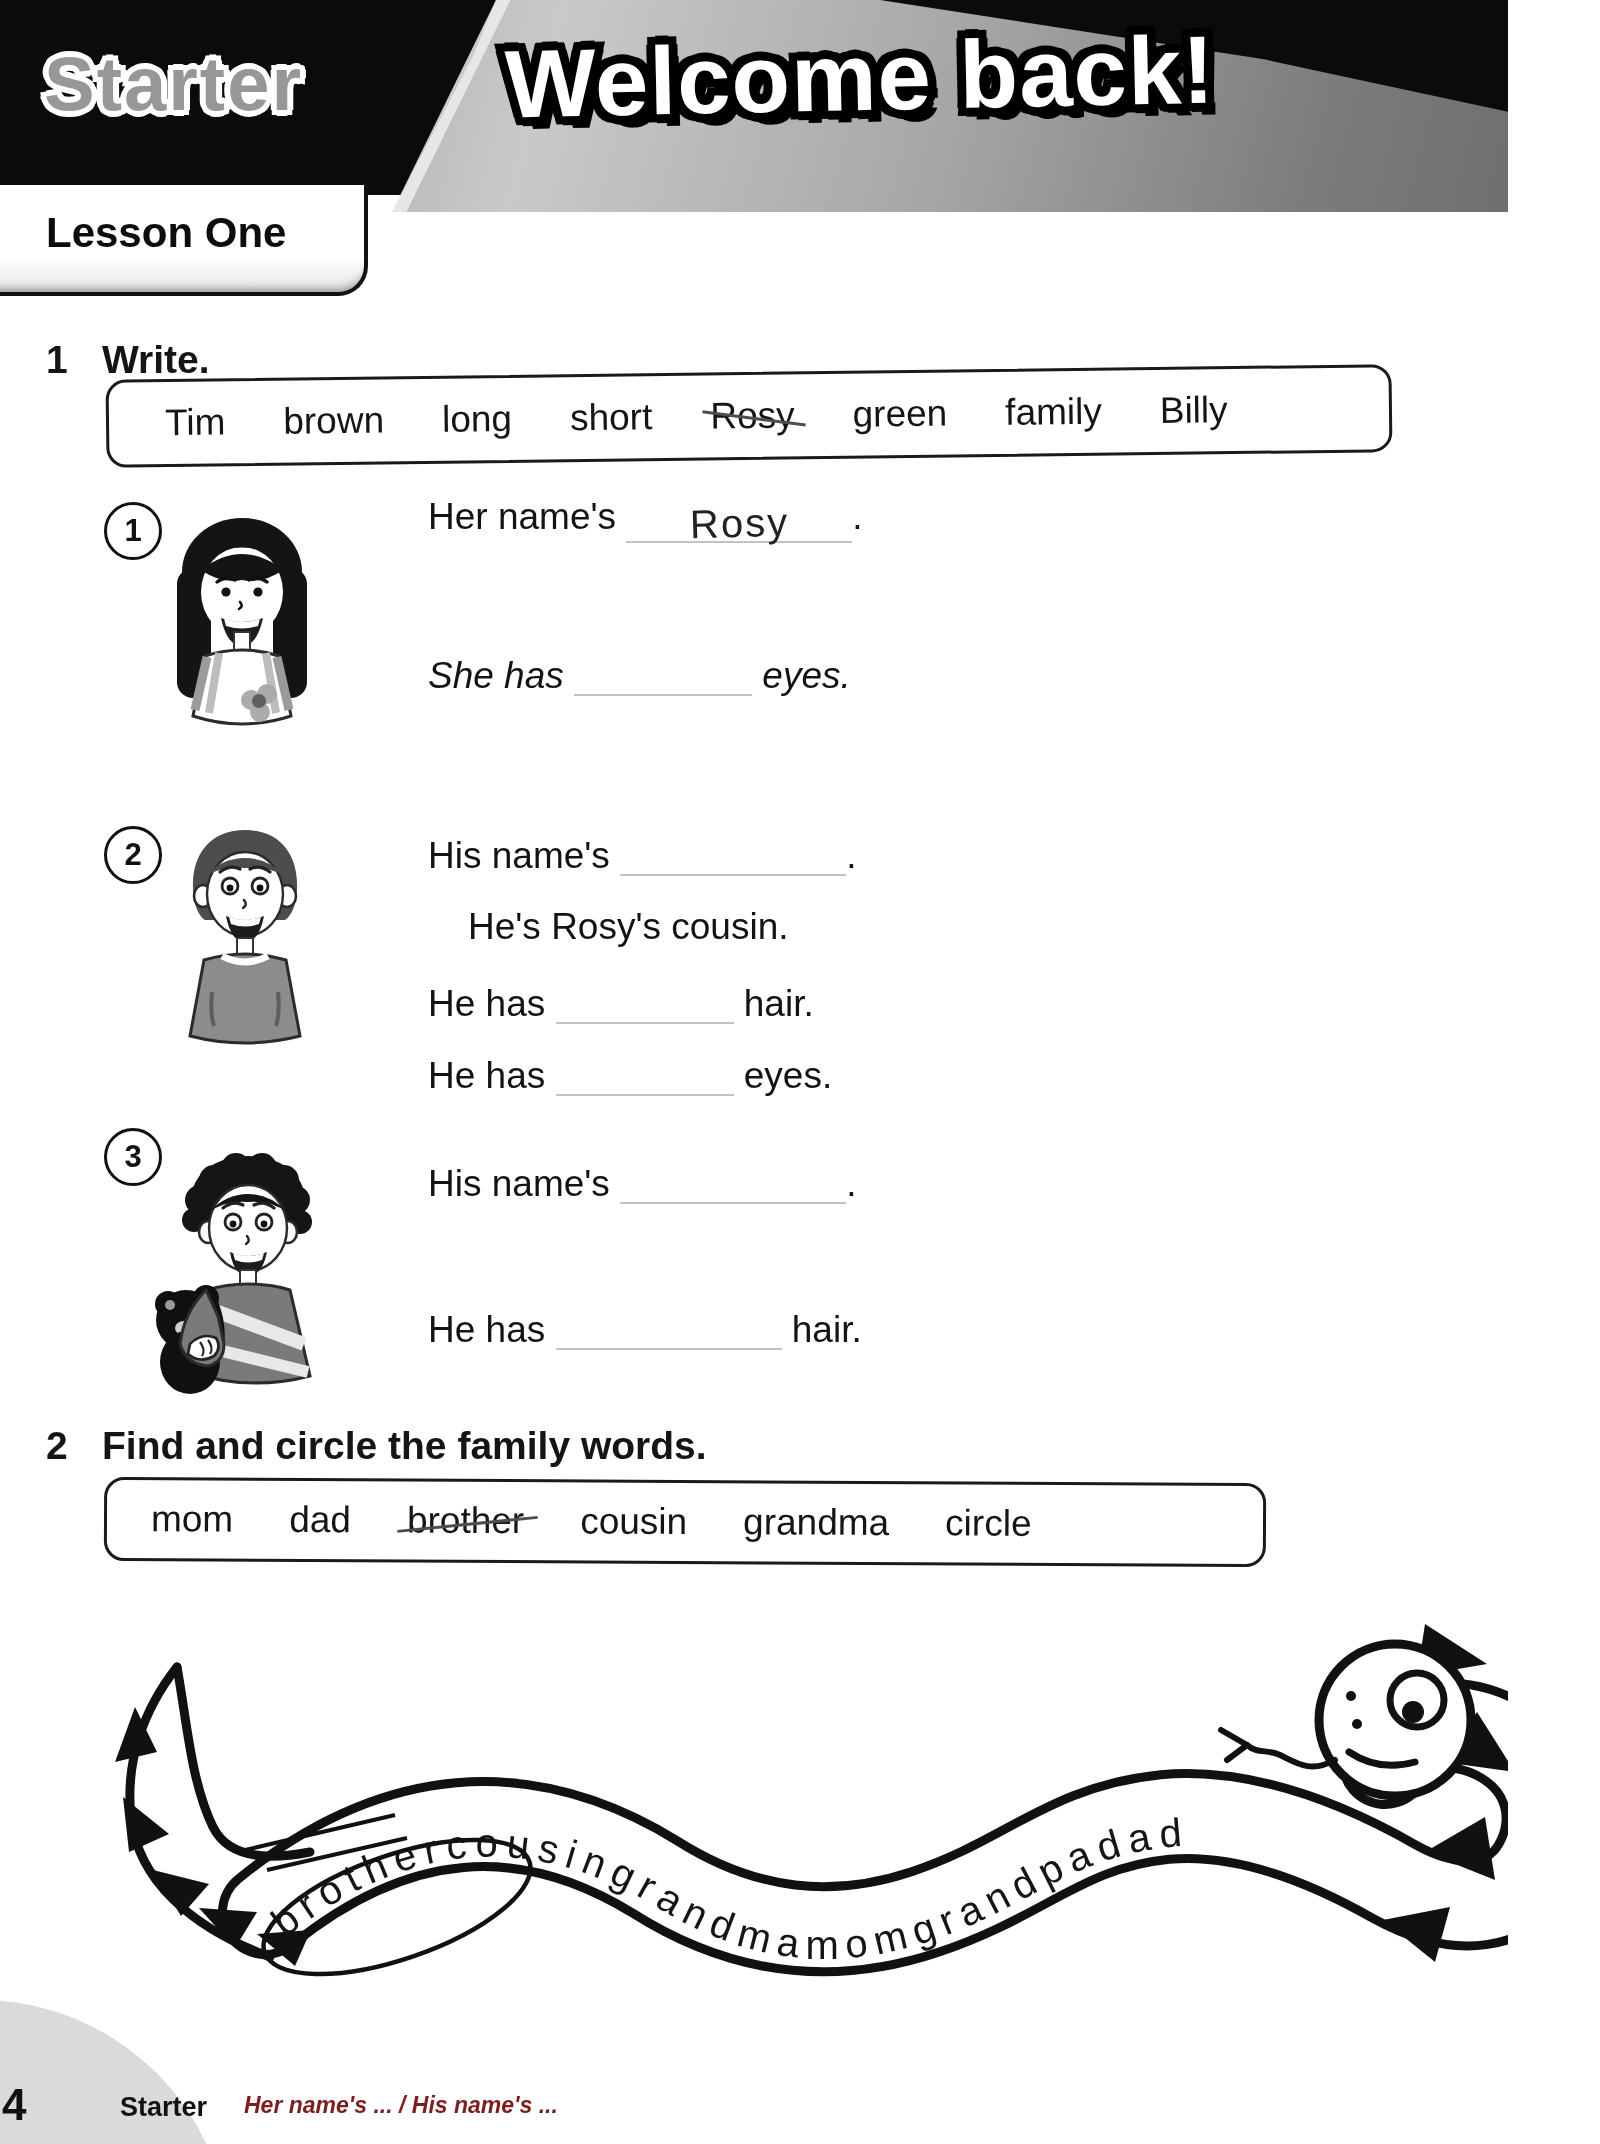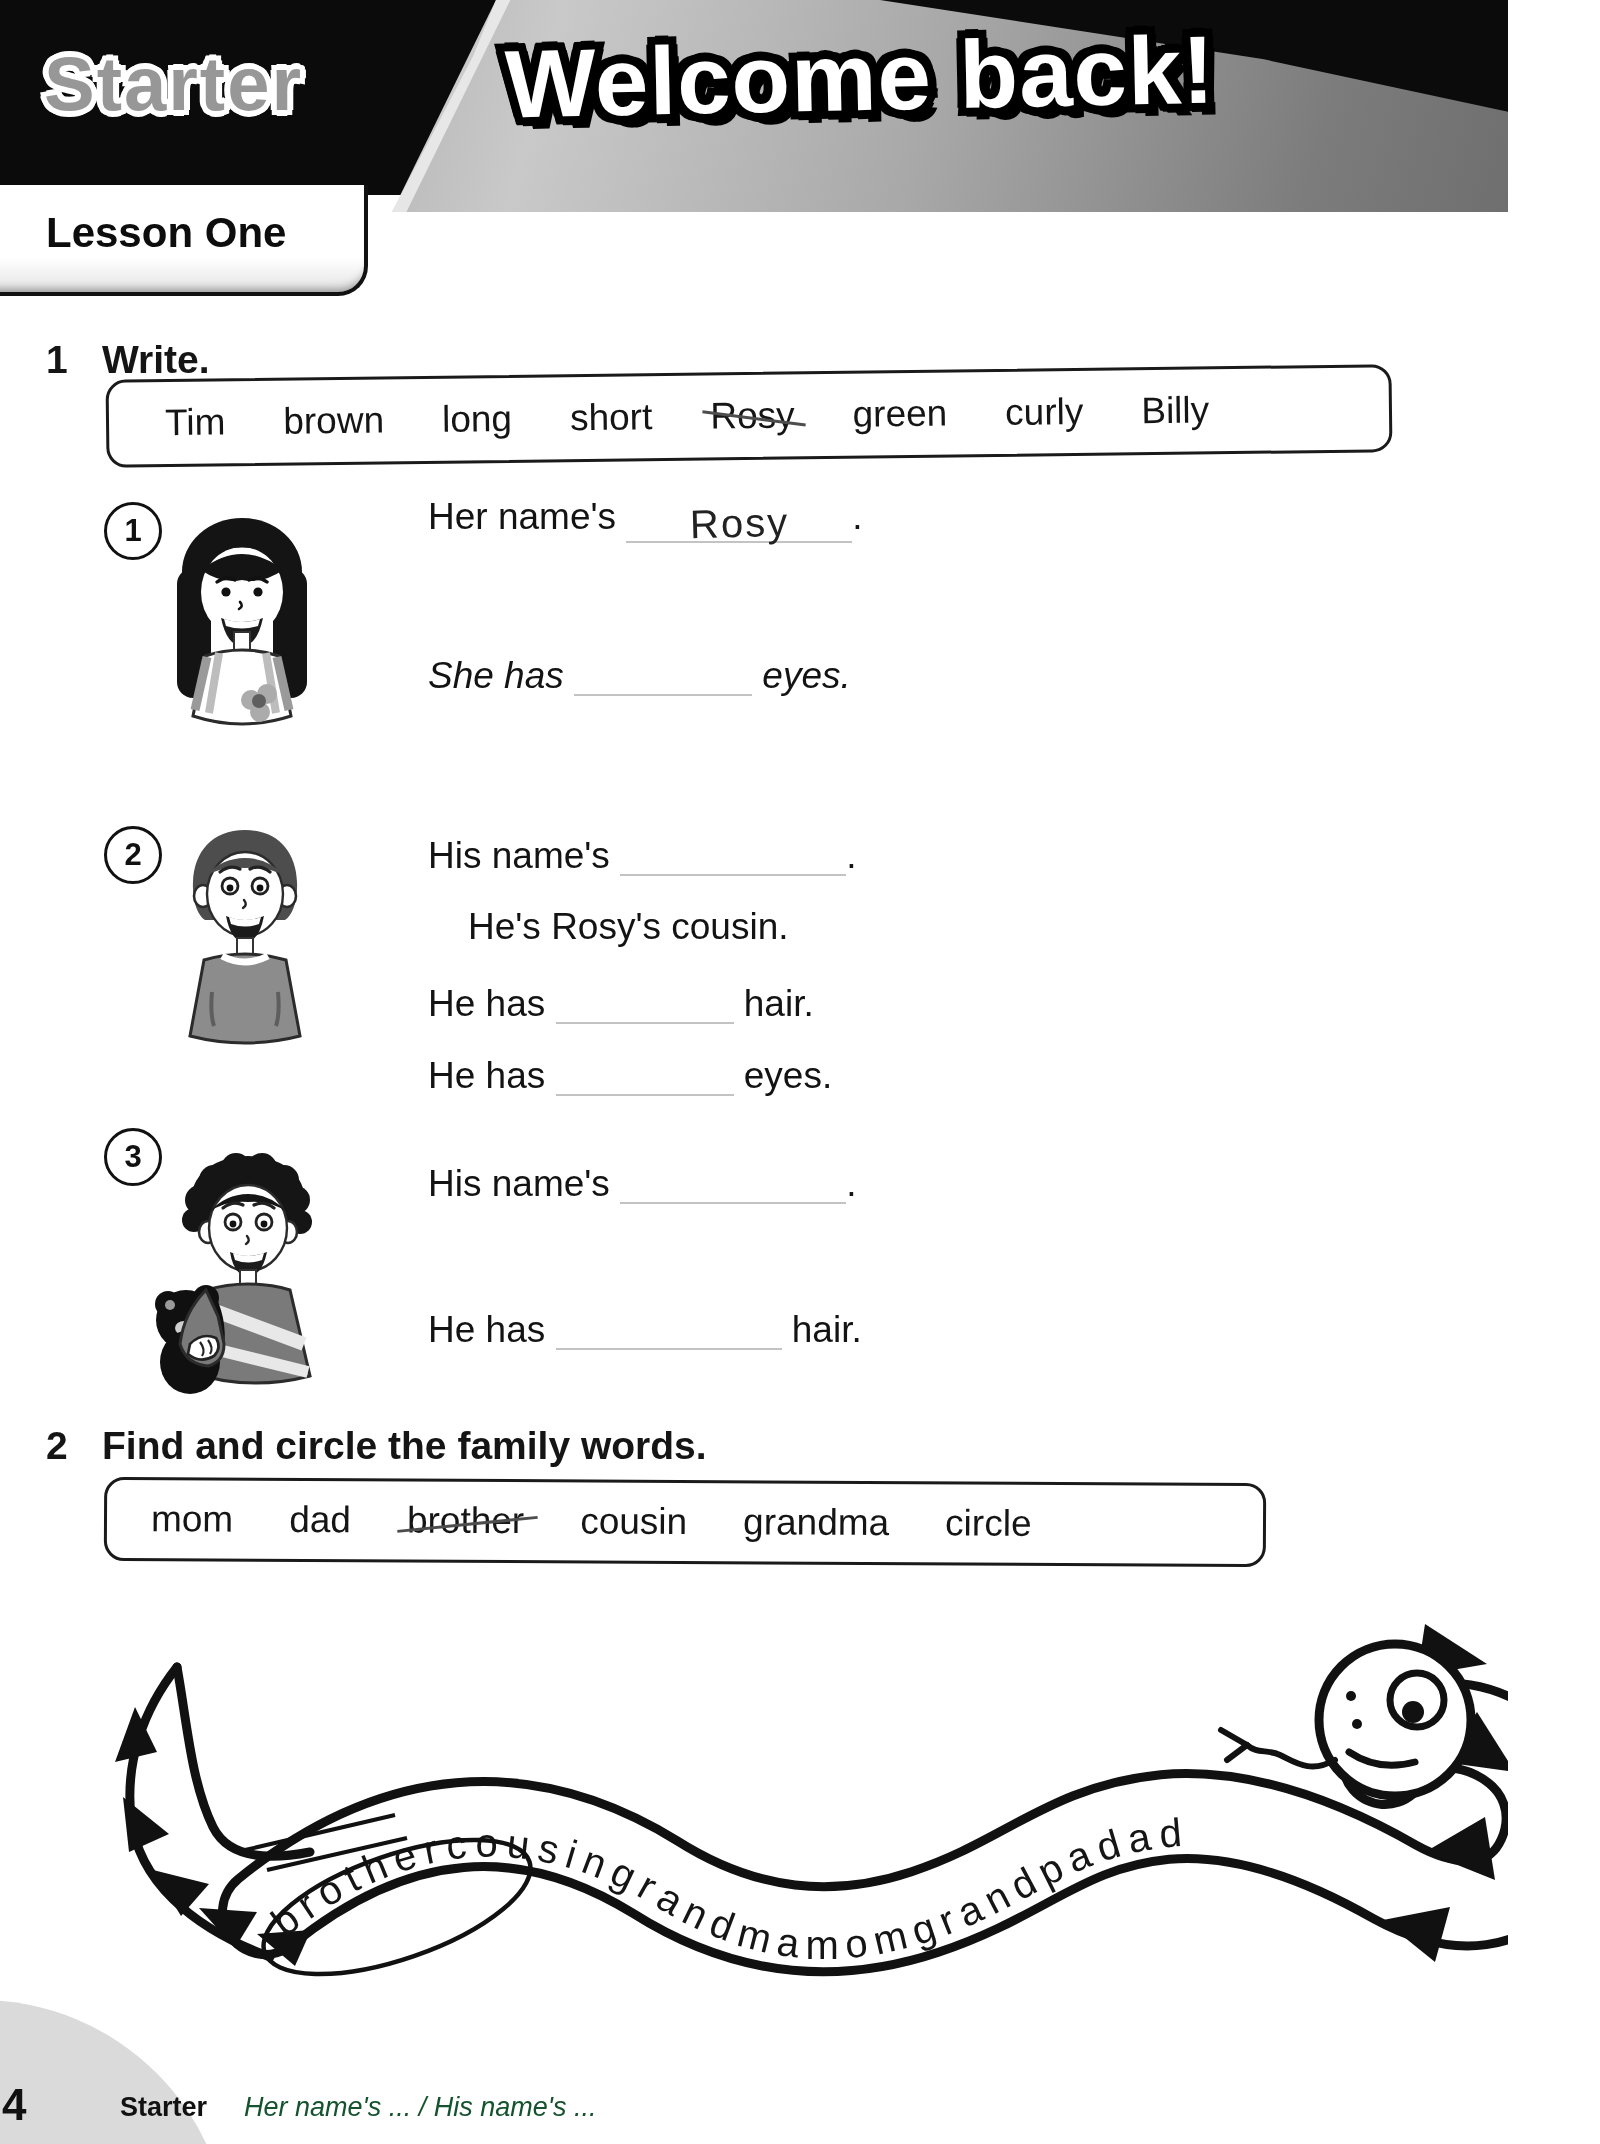--- a/index.html
+++ b/index.html
@@ -61,22 +61,22 @@
   .portrait{position:absolute;}
 
   
   .snake{position:absolute;left:95px;top:1612px;}
 
   
   .page-circle{position:absolute;left:-270px;top:2000px;width:500px;height:500px;border-radius:50%;
     background:#dadada;}
   .page-num{position:absolute;left:2px;top:2080px;font-size:44px;font-weight:bold;color:#111;}
   .footer-unit{position:absolute;left:120px;top:2092px;font-size:27px;font-weight:bold;color:#111;}
-  .footer-ref{position:absolute;left:244px;top:2092px;font-size:27px;font-style:italic;
-    font-weight:normal;color:#14532d;}
+  .footer-ref{position:absolute;left:244px;top:2092px;font-size:23px;font-style:italic;
+    font-weight:bold;color:#7f1d1d;}
 </style>
 </head>
 <body>
 
 <div class="page">
 
   <div class="header">
     <div class="header-black"></div>
     <div class="header-photo"></div>
     <div class="header-sliver"></div>
@@ -98,21 +98,21 @@
     <span class="txt">Write.</span>
   </div>
 
   <div class="word-bank wb1">
     <span class="bank-word">Tim</span>
     <span class="bank-word">brown</span>
     <span class="bank-word">long</span>
     <span class="bank-word">short</span>
     <span class="bank-word struck-dn">Rosy</span>
     <span class="bank-word">green</span>
-    <span class="bank-word">curly</span>
+    <span class="bank-word">family</span>
     <span class="bank-word">Billy</span>
   </div>
 
   <div class="badge" style="left:104px;top:502px;">
     <span>1</span>
   </div>
   <svg class="portrait" style="left:163px;top:510px;" width="158" height="252" viewBox="0 0 158 252">
     <rect x="14" y="58" width="34" height="130" rx="16" fill="#141414"></rect>
     <rect x="110" y="58" width="34" height="130" rx="16" fill="#141414"></rect>
     <ellipse cx="79" cy="62" rx="60" ry="54" fill="#141414"></ellipse>

